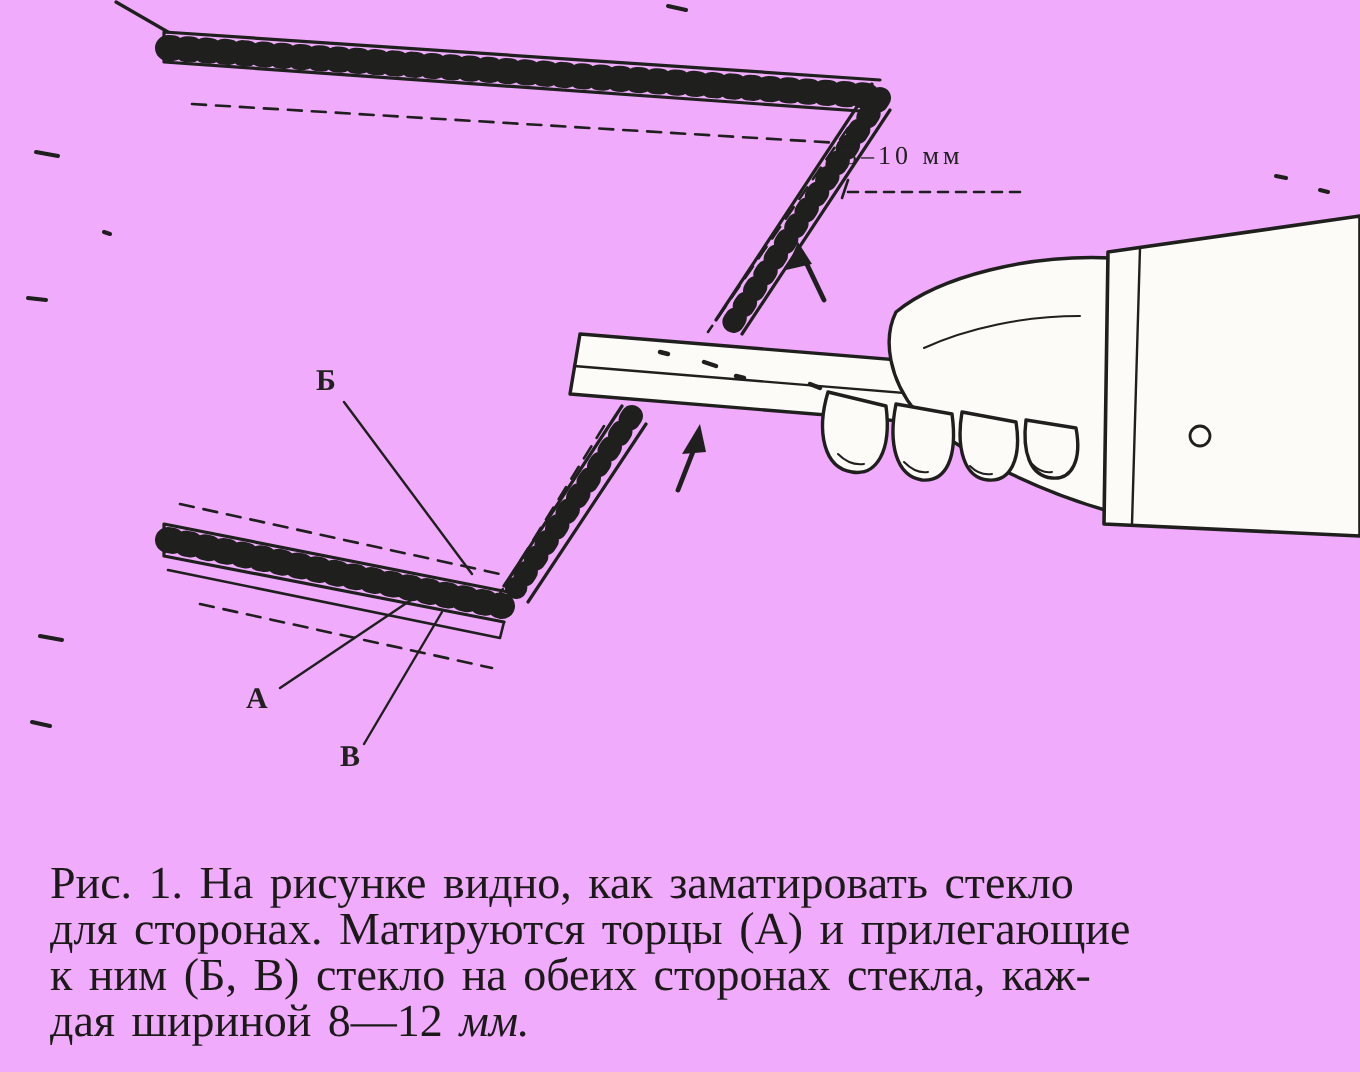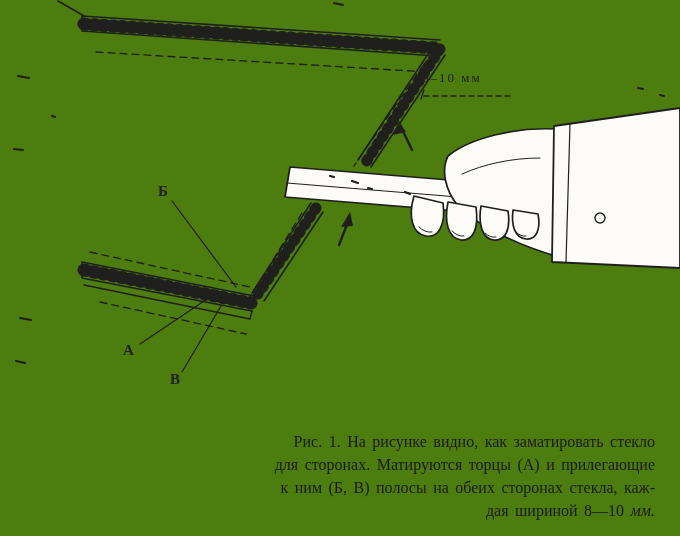--- a/index.html
+++ b/index.html
@@ -1,19 +1,19 @@
 <!DOCTYPE html>
 <html><head>
 <meta charset="utf-8">
 <style>
   html,body{margin:0;padding:0;}
   .page{
     position:relative;
     width:680px;height:536px;
-    background:#4d7c0f;
+    background:#f0abfc;
     overflow:hidden;
     font-family:"Liberation Serif", serif;
     color:#1d1c1a;
   }
   .figure{
     position:relative;
     width:680px;height:428px;
   }
   .figure svg{position:absolute;left:0;top:0;}
   .fig-label{
@@ -31,22 +31,22 @@
     letter-spacing:2px;
     color:#222120;
     white-space:nowrap;
   }
   .label-b{left:158px;top:184px;}
   .label-a{left:123px;top:343px;}
   .label-v{left:170px;top:372px;}
   .caption{
     width:630px;
     margin:2px auto 0 auto;
-    text-align:right;
-    font-size:16px;
+    text-align:left;
+    font-size:23px;
     line-height:23px;
     word-spacing:2.5px;
     color:#1b1a18;
     font-family:Liberation Serif, serif;
   }
   .caption .cap-line{white-space:nowrap;}
   .caption i{font-style:italic;}
 </style>
 </head>
 <body>
@@ -145,20 +145,20 @@
 
     <span class="dim-label">8–10 мм</span>
     <span class="fig-label label-b">Б</span>
     <span class="fig-label label-a">А</span>
     <span class="fig-label label-v">В</span>
   </div>
 
   <div class="caption">
     <div class="cap-line">Рис. 1. На  рисунке видно, как заматировать  стекло</div>
     <div class="cap-line">для сторонах. Матируются торцы (А) и прилегающие</div>
-    <div class="cap-line">к ним (Б, В) полосы  на обеих сторонах стекла, каж-</div>
+    <div class="cap-line">к ним (Б, В) стекло  на обеих сторонах стекла, каж-</div>
     <div class="cap-line">
-      <span>дая шириной 8—10</span>
+      <span>дая шириной 8—12</span>
       <i>мм.</i>
     </div>
   </div>
 
 </div>
 
 </body></html>

